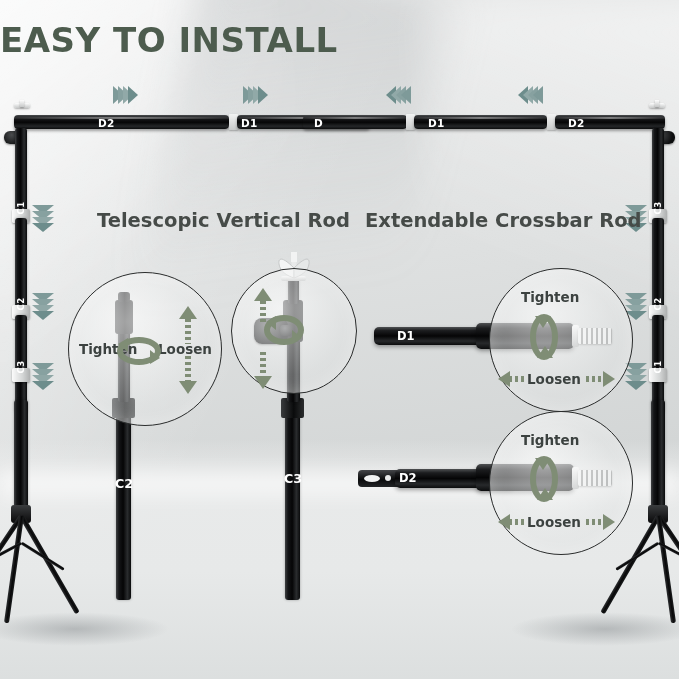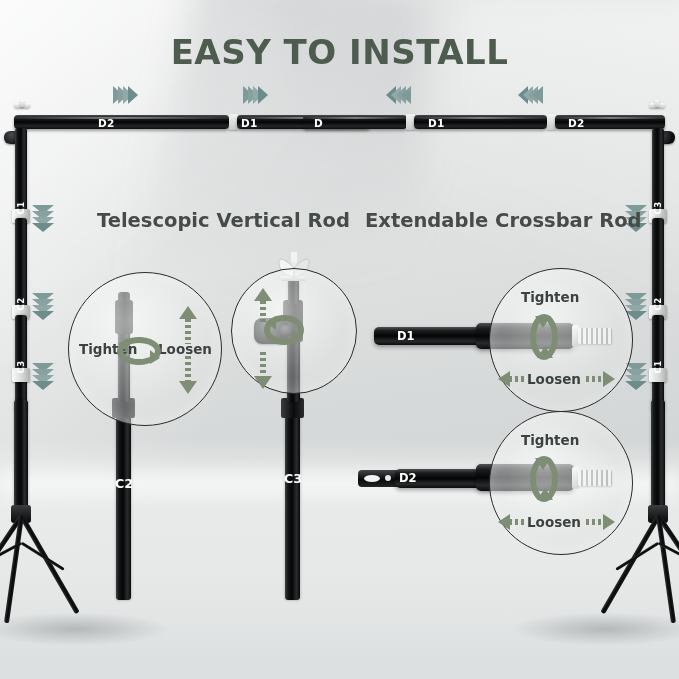--- a/index.html
+++ b/index.html
@@ -26,22 +26,22 @@
       background:linear-gradient(200deg, rgba(255,255,255,.5), rgba(255,255,255,0) 65%);
       filter:blur(16px);}
   
   .floor{position:absolute;left:0;right:0;bottom:0;height:240px;
       background:linear-gradient(180deg, rgba(236,238,238,.0) 0%, rgba(240,241,241,.75) 18%, #e7e9e9 55%, #dcdfdf 100%);}
   .floor-line{position:absolute;left:0;right:0;bottom:172px;height:46px;
       background:linear-gradient(180deg, rgba(255,255,255,.0), rgba(255,255,255,.55), rgba(255,255,255,0));
       filter:blur(7px);}
 
   
-  .title{position:absolute;left:0;right:0;top:20px;text-align:center;
-     font-size:34px;font-weight:bold;letter-spacing:.5px;color:#4d5c4e;margin-top:12px;}
+  .title{position:absolute;left:0;right:0;top:20px;text-align:left;
+     font-size:34px;font-weight:bold;letter-spacing:.5px;color:#4d5c4e;}
 
   
   .head{position:absolute;font-size:19.5px;font-weight:bold;color:#464b48;white-space:nowrap;}
   .head-left{left:97px;top:209px;}
   .head-right{left:365px;top:209px;}
 
   
   .bar{position:absolute;border-radius:4px;
      background:linear-gradient(180deg,#4a4c4e 0%,#1a1b1d 22%,#060607 52%,#242628 80%,#0c0d0e 100%);
      box-shadow:0 2px 3px rgba(0,0,0,.35);}

